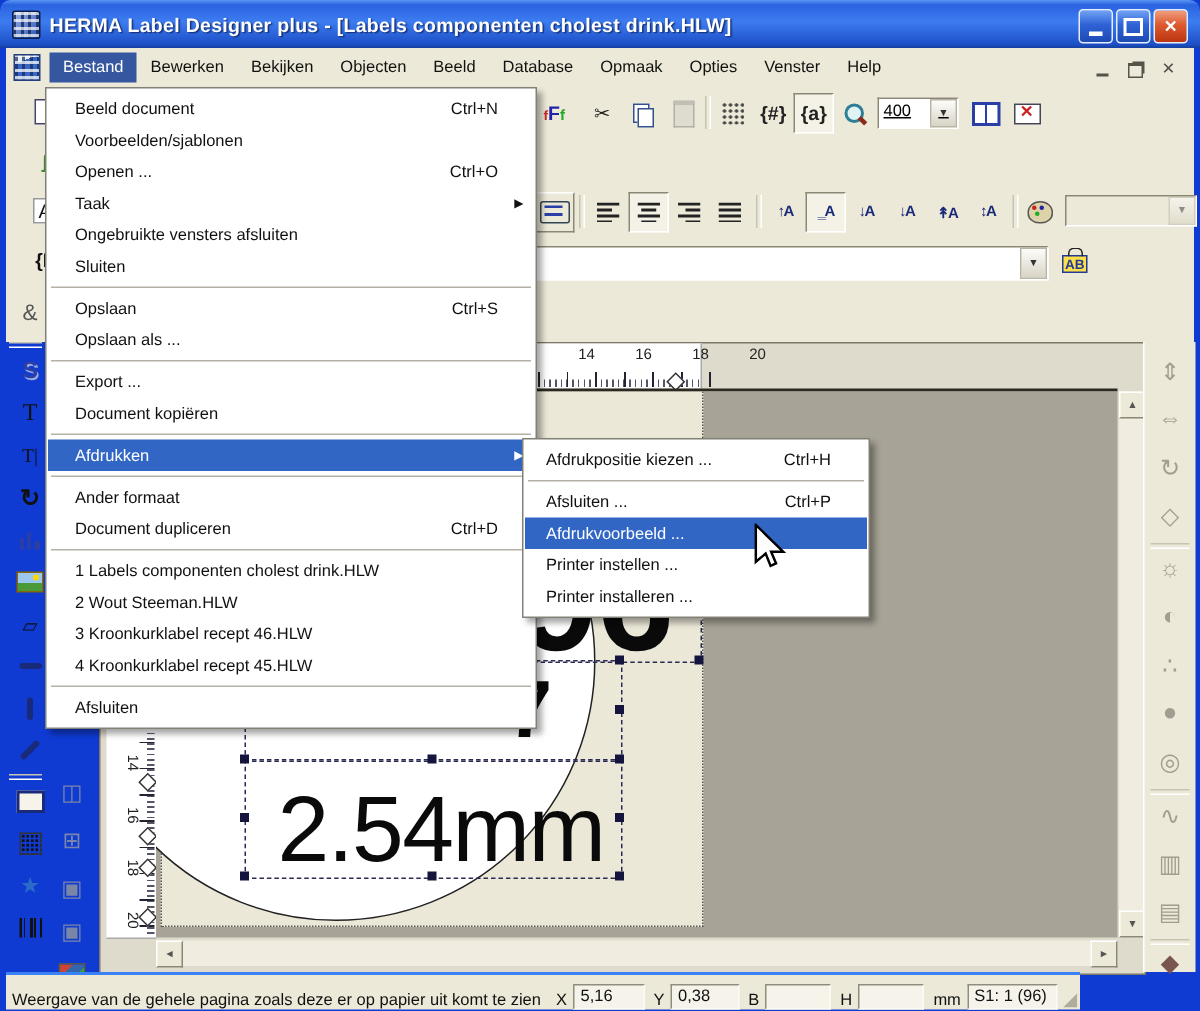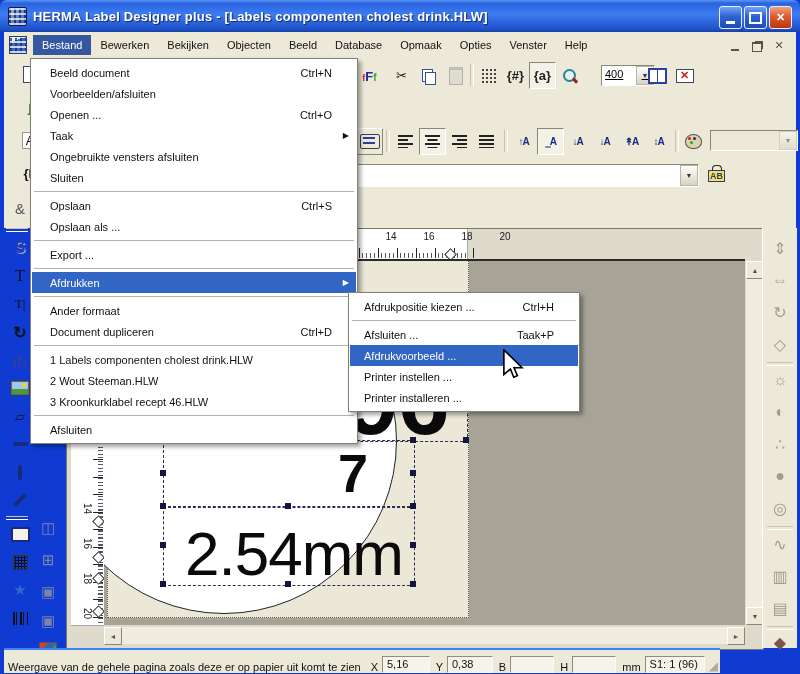--- a/index.html
+++ b/index.html
@@ -182,21 +182,21 @@
       </div>
     <div class="tbtn" style="left:498px;top:4px;">
         <span class="glyph" style="font-weight:bold;">{#}</span>
       </div>
     <div class="tbtn pressed" style="left:525px;top:4px;">
         <span class="glyph" style="font-weight:bold;">{a}</span>
       </div>
     <div class="tbtn" style="left:552px;top:4px;">
         <span class="ic-mag"></span>
       </div>
-    <div class="combo" style="left:597px;top:7px;width:52px;height:19px;text-decoration:underline;">
+    <div class="combo" style="left:581px;top:7px;width:52px;height:19px;text-decoration:underline;">
       <span class="cval">400</span>
       <span class="cbtn">
           <span>▼</span>
         </span>
     </div>
     <div class="tbtn" style="left:640px;top:4px;">
         <span class="ic-cols"></span>
       </div>
     <div class="tbtn" style="left:667px;top:4px;">
         <span class="ic-mail">
@@ -502,21 +502,21 @@
     <span class="sb-box" style="width:66px;">S1: 1 (96)</span>
     <span class="grip">◢</span>
   </div>
 
   <div class="popup" style="left:30px;top:58px;width:324px;z-index:40;">
     <div class="pmi">
         <span>Beeld document</span>
         <span class="acc">Ctrl+N</span>
       </div>
     <div class="pmi">
-        <span>Voorbeelden/afsluiten</span>
+        <span>Voorbeelden/sjablonen</span>
       </div>
     <div class="pmi">
         <span>Openen ...</span>
         <span class="acc">Ctrl+O</span>
       </div>
     <div class="pmi">
         <span>Taak</span>
         <span class="arr">▶</span>
       </div>
     <div class="pmi">
@@ -529,20 +529,23 @@
     <div class="pmi">
         <span>Opslaan</span>
         <span class="acc">Ctrl+S</span>
       </div>
     <div class="pmi">
         <span>Opslaan als ...</span>
       </div>
     <div class="psep"></div>
     <div class="pmi">
         <span>Export ...</span>
+      </div>
+    <div class="pmi">
+        <span>Document kopiëren</span>
       </div>
     <div class="psep"></div>
     <div class="pmi hl">
         <span>Afdrukken</span>
         <span class="arr">▶</span>
       </div>
     <div class="psep"></div>
     <div class="pmi">
         <span>Ander formaat</span>
       </div>
@@ -553,35 +556,38 @@
     <div class="psep"></div>
     <div class="pmi">
         <span>1 Labels componenten cholest drink.HLW</span>
       </div>
     <div class="pmi">
         <span>2 Wout Steeman.HLW</span>
       </div>
     <div class="pmi">
         <span>3 Kroonkurklabel recept 46.HLW</span>
       </div>
+    <div class="pmi">
+        <span>4 Kroonkurklabel recept 45.HLW</span>
+      </div>
     <div class="psep"></div>
     <div class="pmi">
         <span>Afsluiten</span>
       </div>
   </div>
 
   <div class="popup" style="left:348px;top:292px;width:228px;z-index:50;">
     <div class="pmi" style="padding-left:14px;">
         <span>Afdrukpositie kiezen ...</span>
         <span class="acc">Ctrl+H</span>
       </div>
     <div class="psep"></div>
     <div class="pmi" style="padding-left:14px;">
         <span>Afsluiten ...</span>
-        <span class="acc">Taak+P</span>
+        <span class="acc">Ctrl+P</span>
       </div>
     <div class="pmi hl" style="padding-left:14px;">
         <span>Afdrukvoorbeeld ...</span>
       </div>
     <div class="pmi" style="padding-left:14px;">
         <span>Printer instellen ...</span>
       </div>
     <div class="pmi" style="padding-left:14px;">
         <span>Printer installeren ...</span>
       </div>

